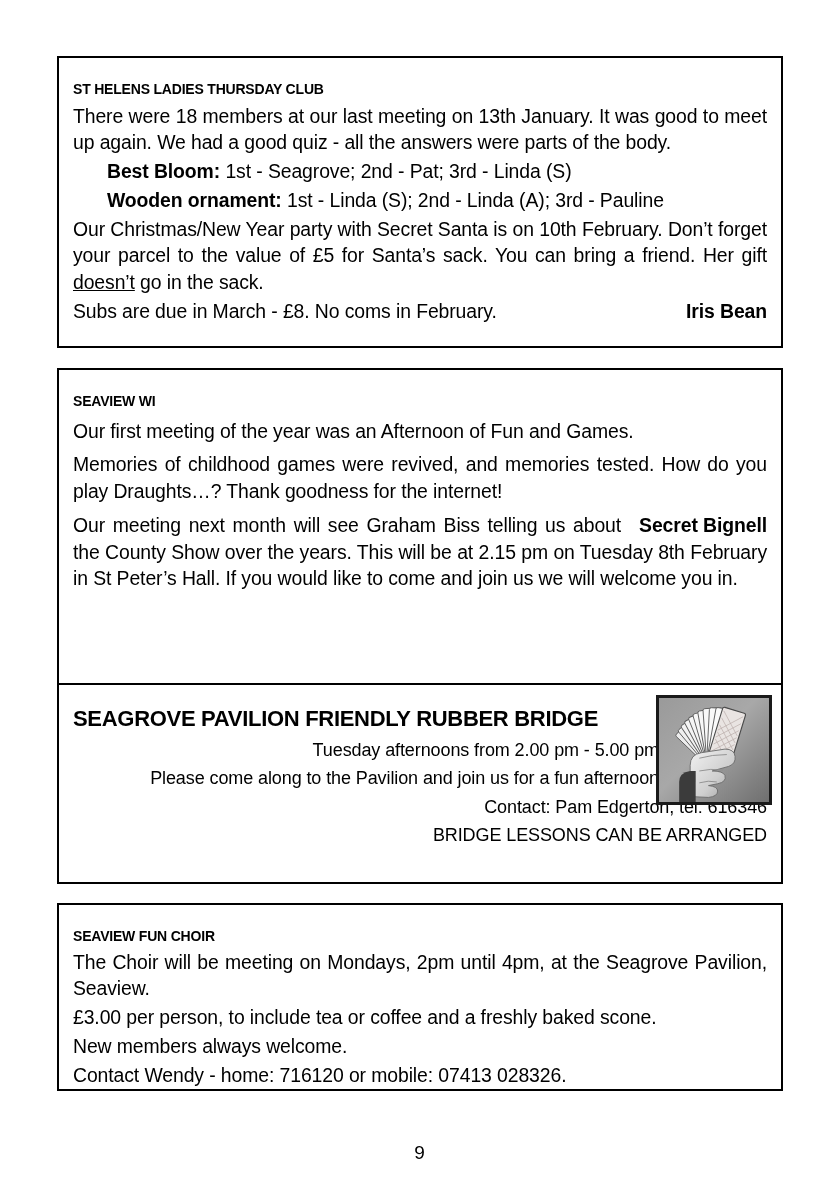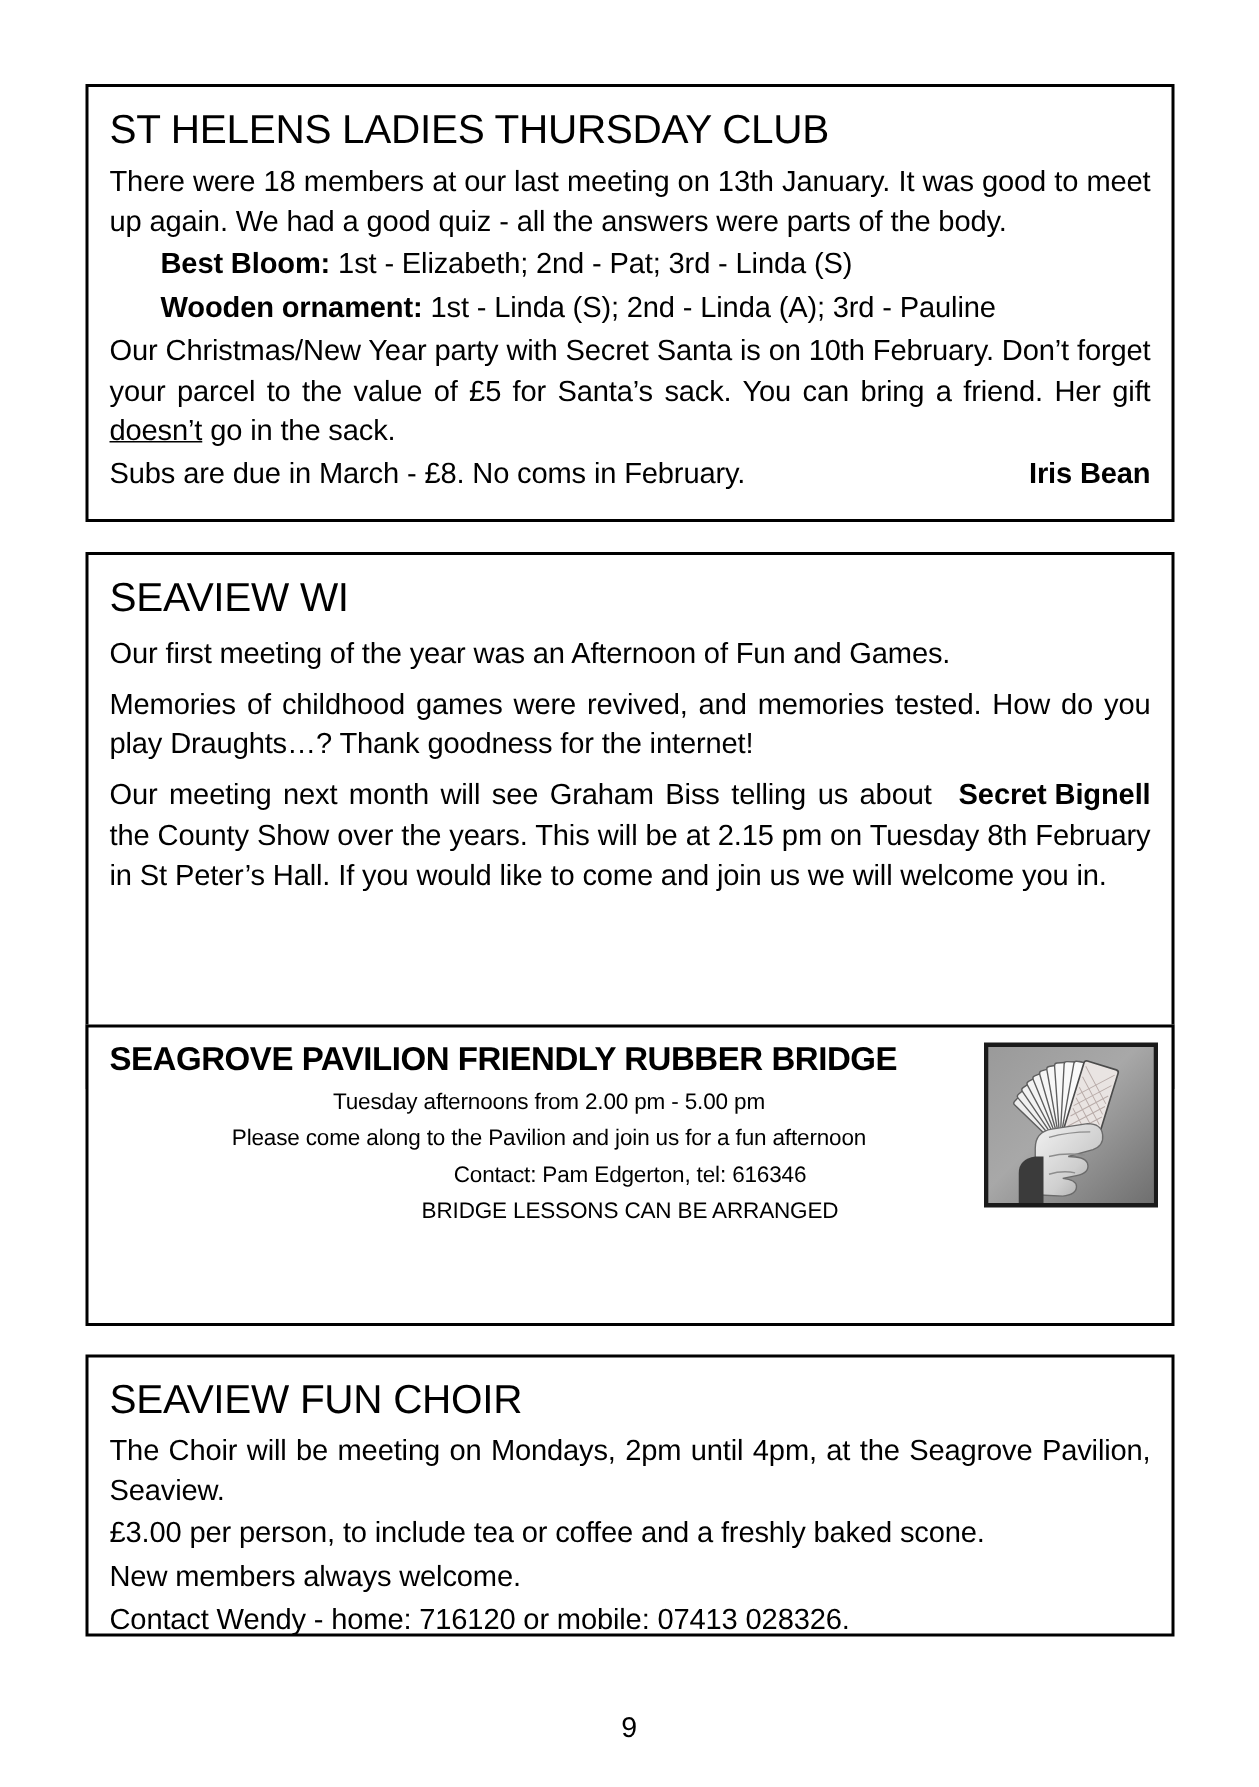--- a/index.html
+++ b/index.html
@@ -29,25 +29,25 @@
     width: 726px;
     border: 2px solid #000000;
     box-sizing: border-box;
     background: #ffffff;
   }
   .box-inner {
     padding: 7px 14px 8px 14px;
   }
 
   .club-title {
-    font-weight: normal;
-    font-size: 27px;
+    font-weight: bold;
+    font-size: 14px;
     letter-spacing: -0.2px;
     line-height: 1.18;
-    margin: 6px 0 5px 0;
+    margin: 16px 0 5px 0;
     white-space: nowrap;
   }
 
   p.body {
     margin: 0 0 2px 0;
     font-size: 19.4px;
     line-height: 1.38;
     text-align: justify;
     text-justify: inter-word;
     letter-spacing: -0.1px;
@@ -73,28 +73,28 @@
   #box-seaviewwi .club-title { margin-bottom: 8px; }
   #box-seaviewwi p.body { margin-bottom: 7px; }
 
   
   #box-bridge { top: 683px; height: 201px; }
   #box-bridge .box-inner { padding: 6px 14px 8px 14px; }
   .bridge-head {
     font-weight: bold;
     font-size: 22px;
     letter-spacing: -0.3px;
-    margin: 2px 0 6px 0;
+    margin: 15px 0 6px 0;
     white-space: nowrap;
   }
   .bridge-body {
     margin: 0 0 4px 0;
-    font-size: 15px;
+    font-size: 18px;
     line-height: 1.36;
-    text-align: center;
+    text-align: right;
     letter-spacing: -0.1px;
   }
   .bridge-text-col {
     width: 586px;
   }
   .bridge-centre-wrap { text-align: center; }
   .card-photo {
     position: absolute;
     left: 597px;
     top: 10px;
@@ -127,21 +127,21 @@
 <div class="page">
 
   <section class="box" id="box-sthelens">
     <div class="box-inner">
       <h2 class="club-title">ST HELENS LADIES THURSDAY CLUB</h2>
 
       <p class="body">There were 18 members at our last meeting on 13th January. It was good to meet up again. We had a good quiz - all the answers were parts of the body.</p>
 
       <p class="body nojust indent">
         <span class="b">Best Bloom:</span>
-        <span>1st - Elizabeth; 2nd - Pat; 3rd - Linda (S)</span>
+        <span>1st - Seagrove; 2nd - Pat; 3rd - Linda (S)</span>
       </p>
 
       <p class="body nojust indent">
         <span class="b">Wooden ornament:</span>
         <span>1st - Linda (S); 2nd - Linda (A); 3rd - Pauline</span>
       </p>
 
       <p class="body">
         <span>Our Christmas/New Year party with Secret Santa is on 10th February. Don’t forget your parcel to the value of £5 for Santa’s sack. You can bring a friend. Her gift </span><span class="u">doesn’t</span><span> go in the sack.</span>
       </p>

